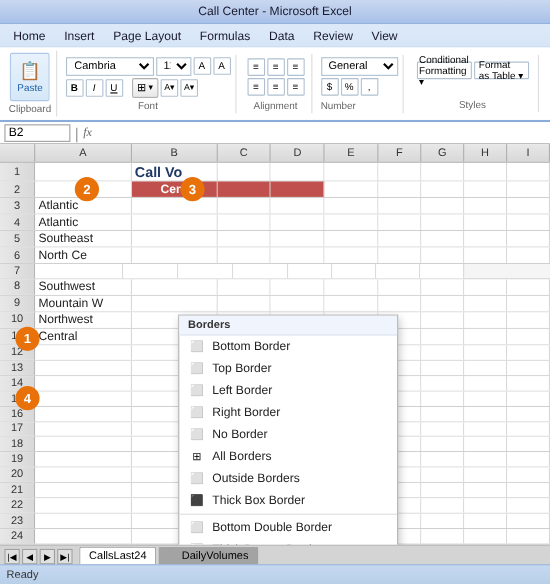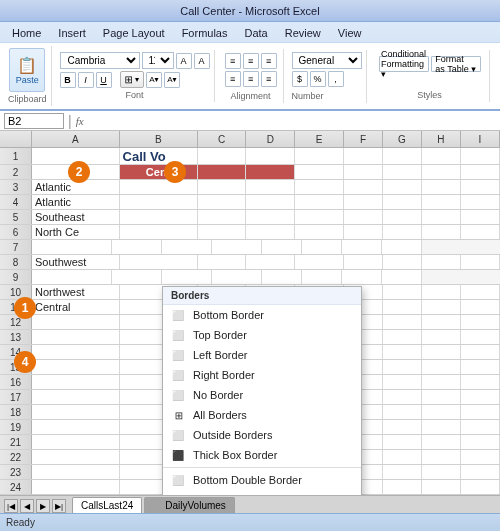--- a/index.html
+++ b/index.html
@@ -647,20 +647,21 @@
           <div class="cell col-d"></div>
           <div class="cell col-e"></div>
           <div class="cell col-f"></div>
           <div class="cell col-g"></div>
           <div class="cell col-h"></div>
           <div class="cell col-i"></div>
         </div>
 
         <div class="spreadsheet-row">
           <div class="row-num">9</div>
+          <div class="cell col-a region-label">Mountain W</div>
           <div class="cell col-b"></div>
           <div class="cell col-c"></div>
           <div class="cell col-d"></div>
           <div class="cell col-e"></div>
           <div class="cell col-f"></div>
           <div class="cell col-g"></div>
           <div class="cell col-h"></div>
           <div class="cell col-i"></div>
         </div>
 
@@ -769,20 +770,32 @@
             <div class="cell col-c"></div>
             <div class="cell col-d"></div>
             <div class="cell col-e"></div>
             <div class="cell col-f"></div>
             <div class="cell col-g"></div>
             <div class="cell col-h"></div>
             <div class="cell col-i"></div>
           </div>
         <div class="spreadsheet-row">
             <div class="row-num">19</div>
+            <div class="cell col-a"></div>
+            <div class="cell col-b"></div>
+            <div class="cell col-c"></div>
+            <div class="cell col-d"></div>
+            <div class="cell col-e"></div>
+            <div class="cell col-f"></div>
+            <div class="cell col-g"></div>
+            <div class="cell col-h"></div>
+            <div class="cell col-i"></div>
+          </div>
+        <div class="spreadsheet-row">
+            <div class="row-num">20</div>
             <div class="cell col-a"></div>
             <div class="cell col-b"></div>
             <div class="cell col-c"></div>
             <div class="cell col-d"></div>
             <div class="cell col-e"></div>
             <div class="cell col-f"></div>
             <div class="cell col-g"></div>
             <div class="cell col-h"></div>
             <div class="cell col-i"></div>
           </div>

